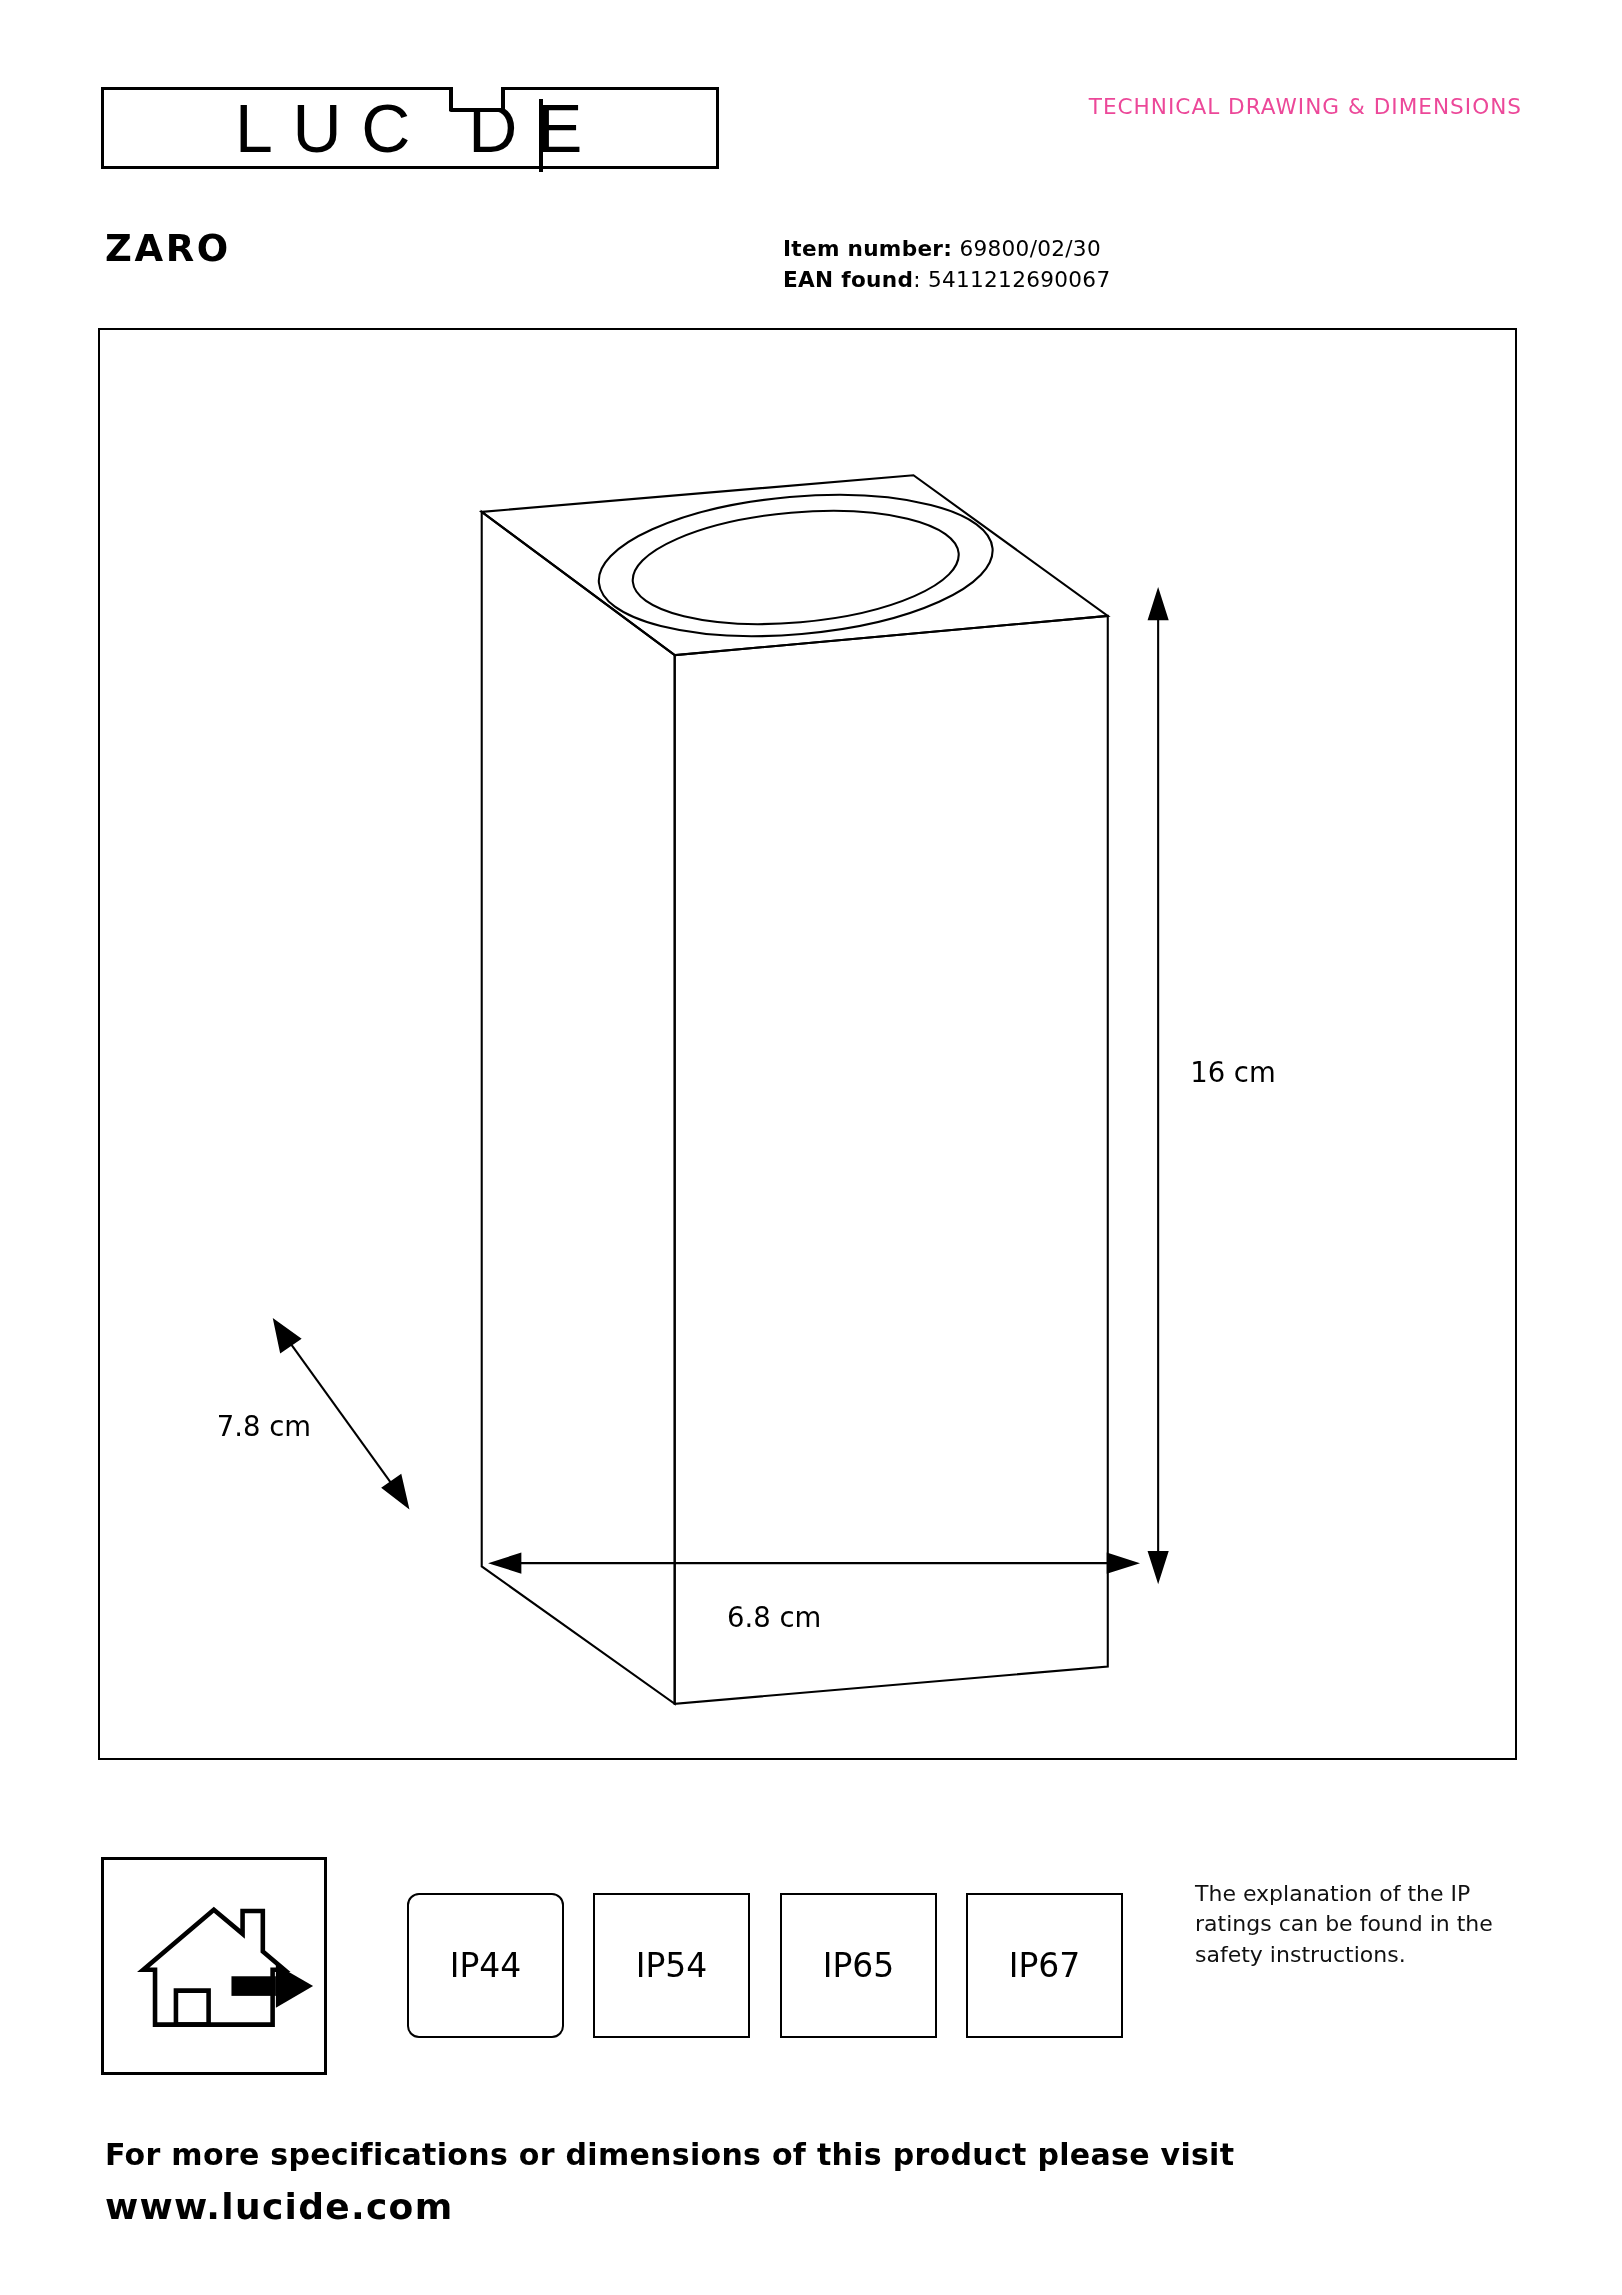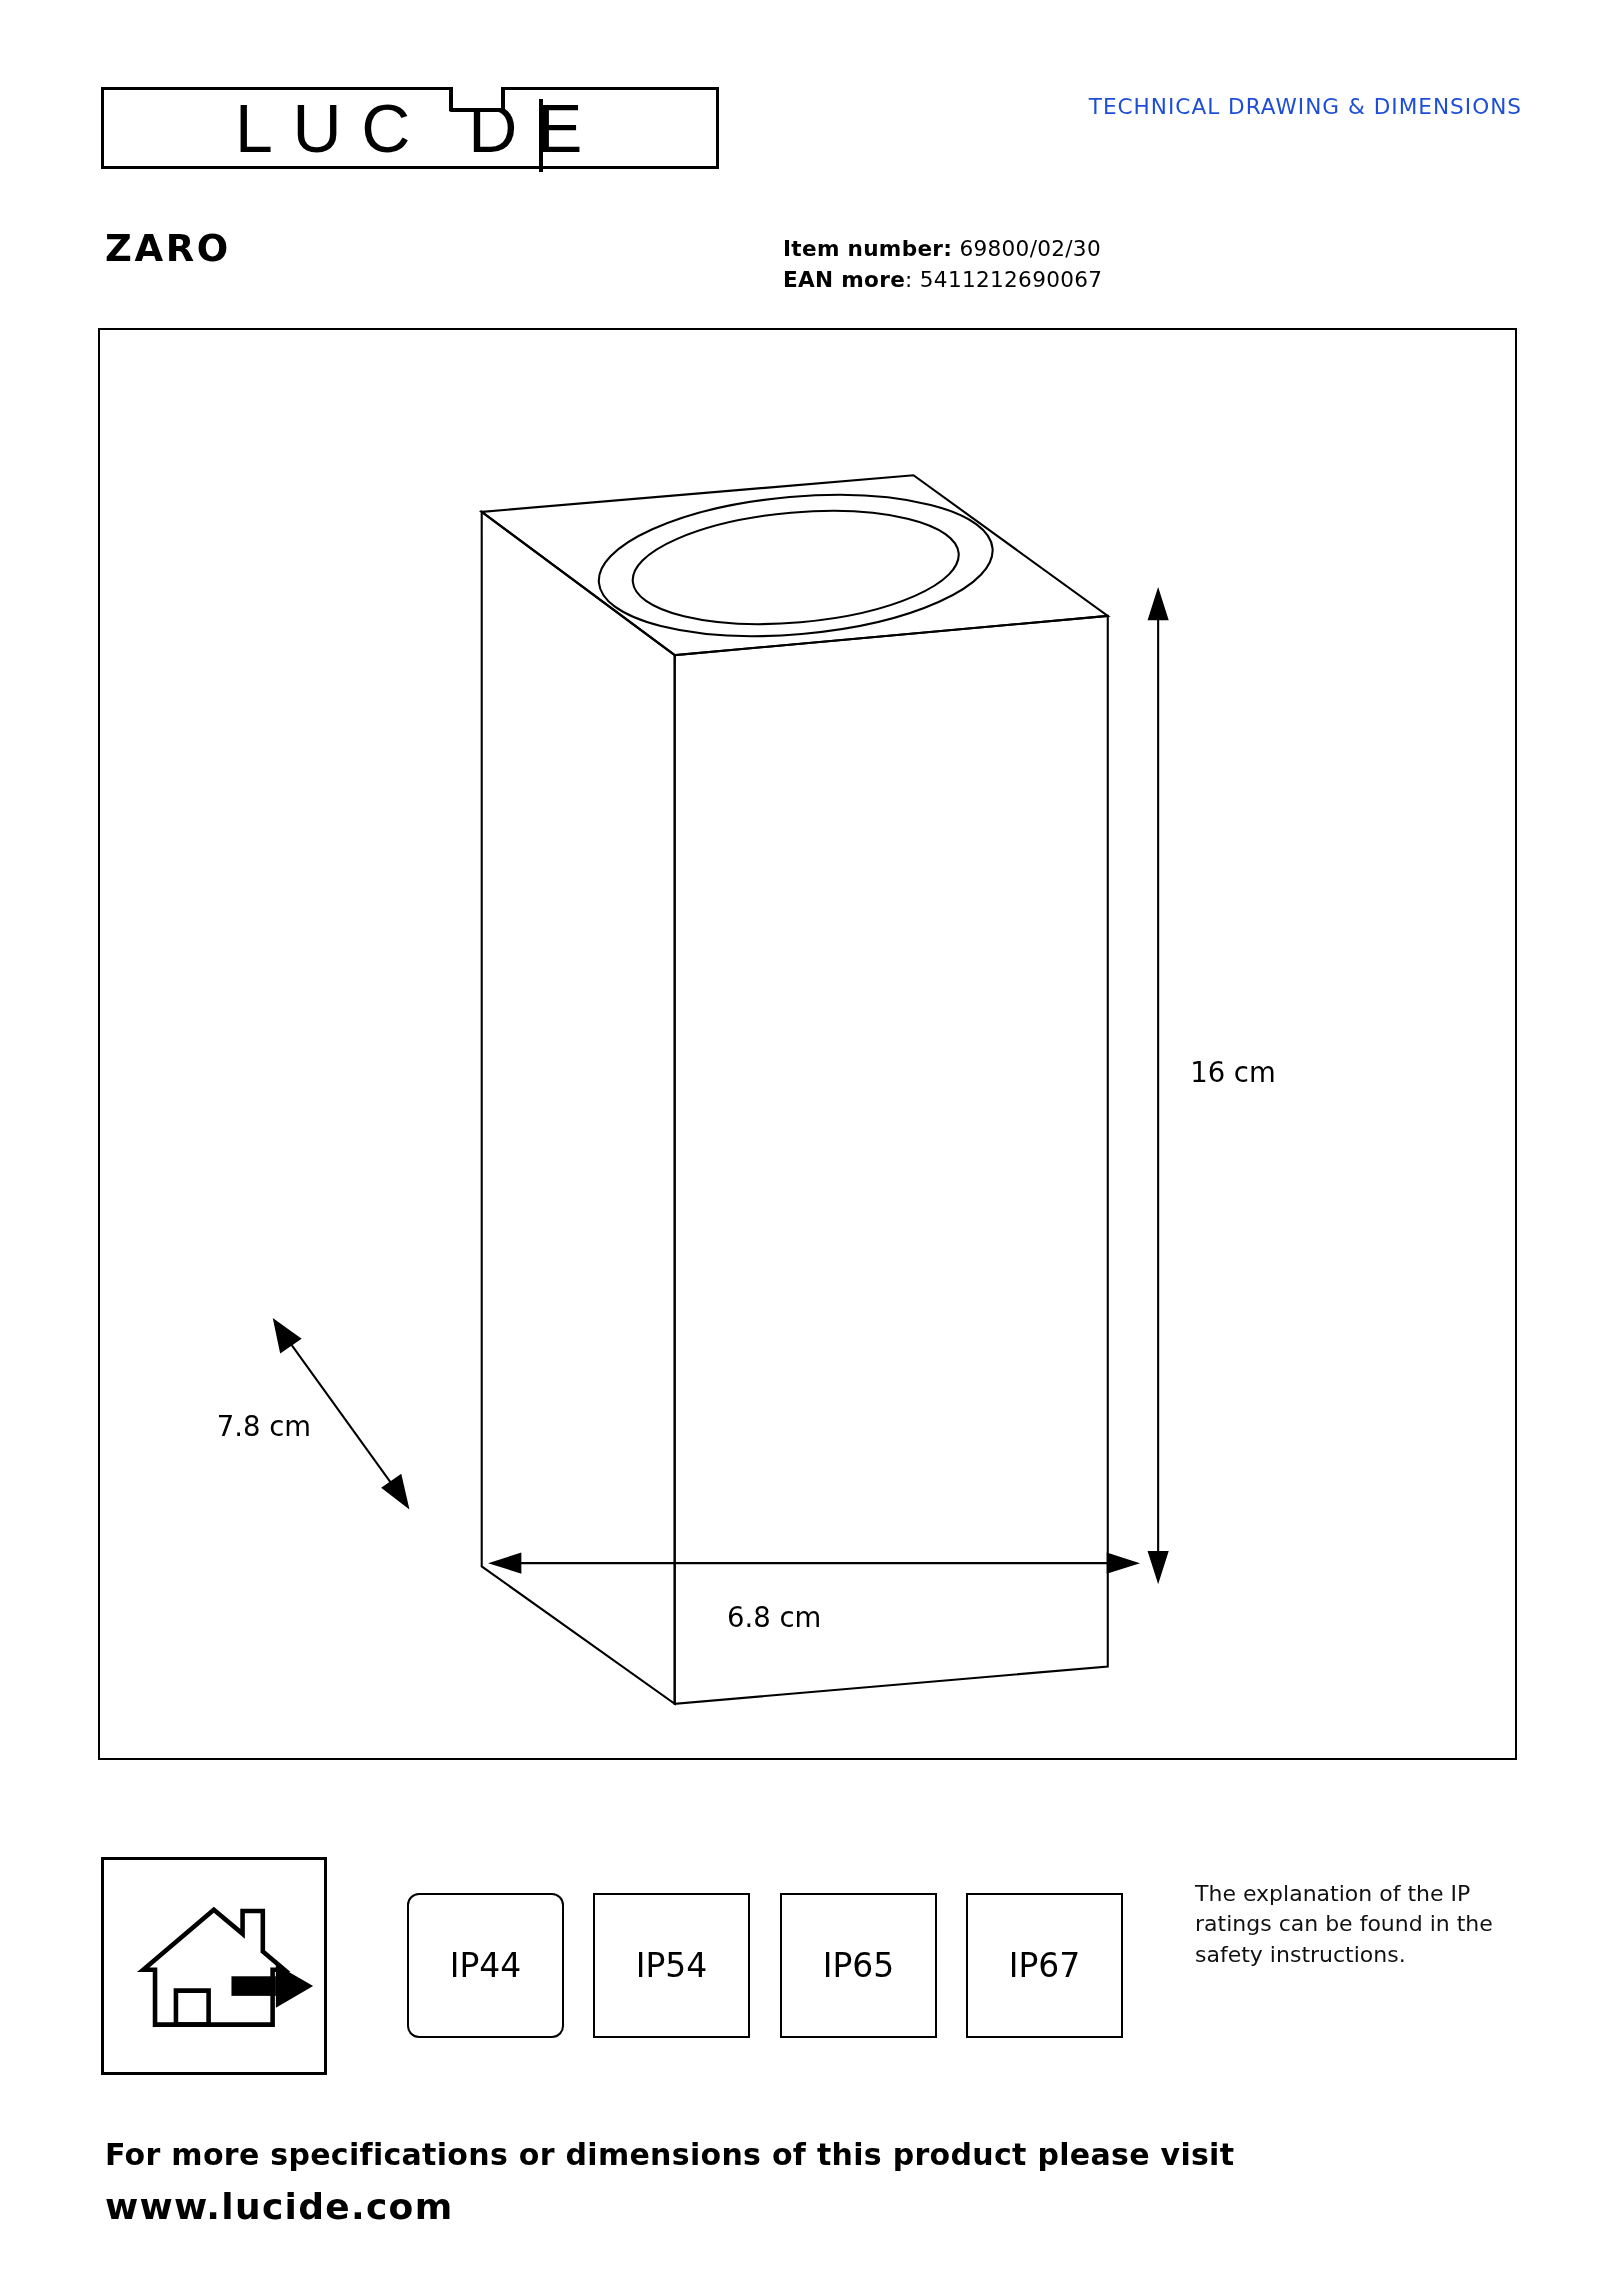--- a/index.html
+++ b/index.html
@@ -89,21 +89,21 @@
     height: 73px;
     background: #000;
   }
 
   .header-right {
     position: absolute;
     right: 101px;
     top: 94px;
     font-size: 21.6px;
     letter-spacing: 1px;
-    color: #1d4ed8;
+    color: #ec4899;
     text-align: right;
     font-family: "DejaVu Sans", sans-serif;
   }
 
   .product-name {
     position: absolute;
     left: 105px;
     top: 227px;
     font-size: 37px;
     font-weight: bold;
@@ -206,21 +206,21 @@
   <div class="header-right">TECHNICAL DRAWING &amp; DIMENSIONS</div>
 
   <div class="product-name">ZARO</div>
 
   <div class="item-info">
     <div>
       <span class="lbl">Item number:</span>
       <span>69800/02/30</span>
     </div>
     <div>
-      <span class="lbl">EAN more</span><span>: 5411212690067</span>
+      <span class="lbl">EAN found</span><span>: 5411212690067</span>
     </div>
   </div>
 
   <div class="frame">
     <svg width="1415" height="1485" viewBox="0 0 2162 2270">
       <g fill="none" stroke="#000" stroke-width="3.2" stroke-linejoin="miter">
 
         <path d="M 583 278 L 878 497 L 1540 437 L 1243 222 Z"></path>
 
         <path d="M 583 278 L 583 1890 L 878 2100 L 878 497 Z"></path>

